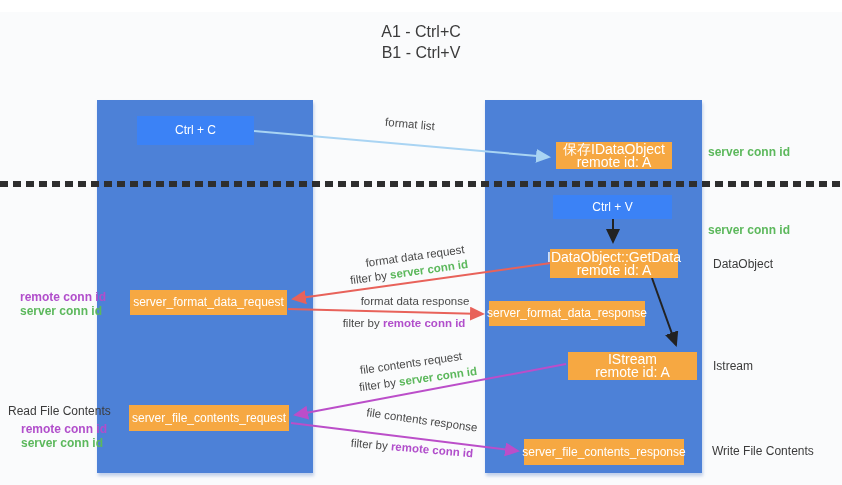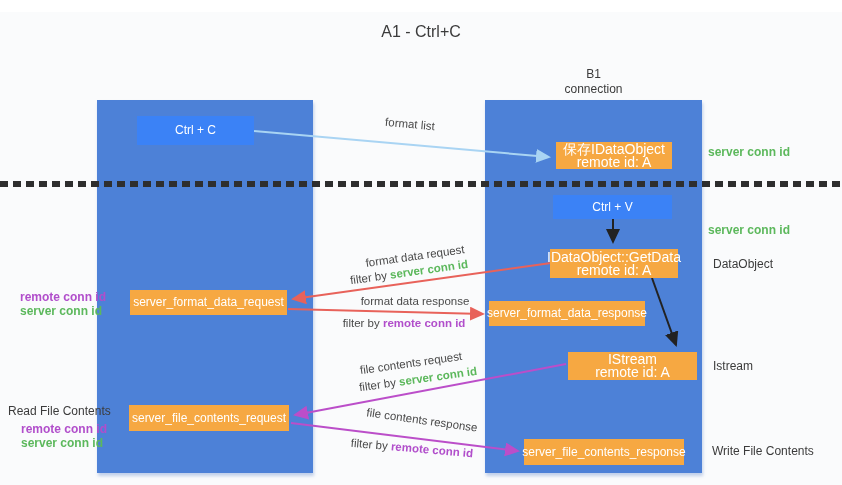--- a/index.html
+++ b/index.html
@@ -49,26 +49,23 @@
   .p { color:#b14ecb; font-weight:bold; }
   .dark { color:#3b3b3b; }
 </style>
 </head>
 <body>
 
 <div class="canvas">
 
   <div class="title">
     <div>A1 - Ctrl+C</div>
+    <div>B1 - Ctrl+V</div>
   </div>
 
-  <div class="lane-header b">
-    <div>B1</div>
-    <div>connection</div>
-  </div>
 
   <div class="lane lane-a"></div>
   <div class="lane lane-b"></div>
 
   <div class="sep"></div>
 
   <svg class="arrows" width="842" height="485">
     <defs>
       <marker id="m-blue" markerWidth="8" markerHeight="8" refX="6.5" refY="3.5" orient="auto">
         <path d="M0,0 L7.5,3.5 L0,7 Z" fill="#a9d4f3"></path>

